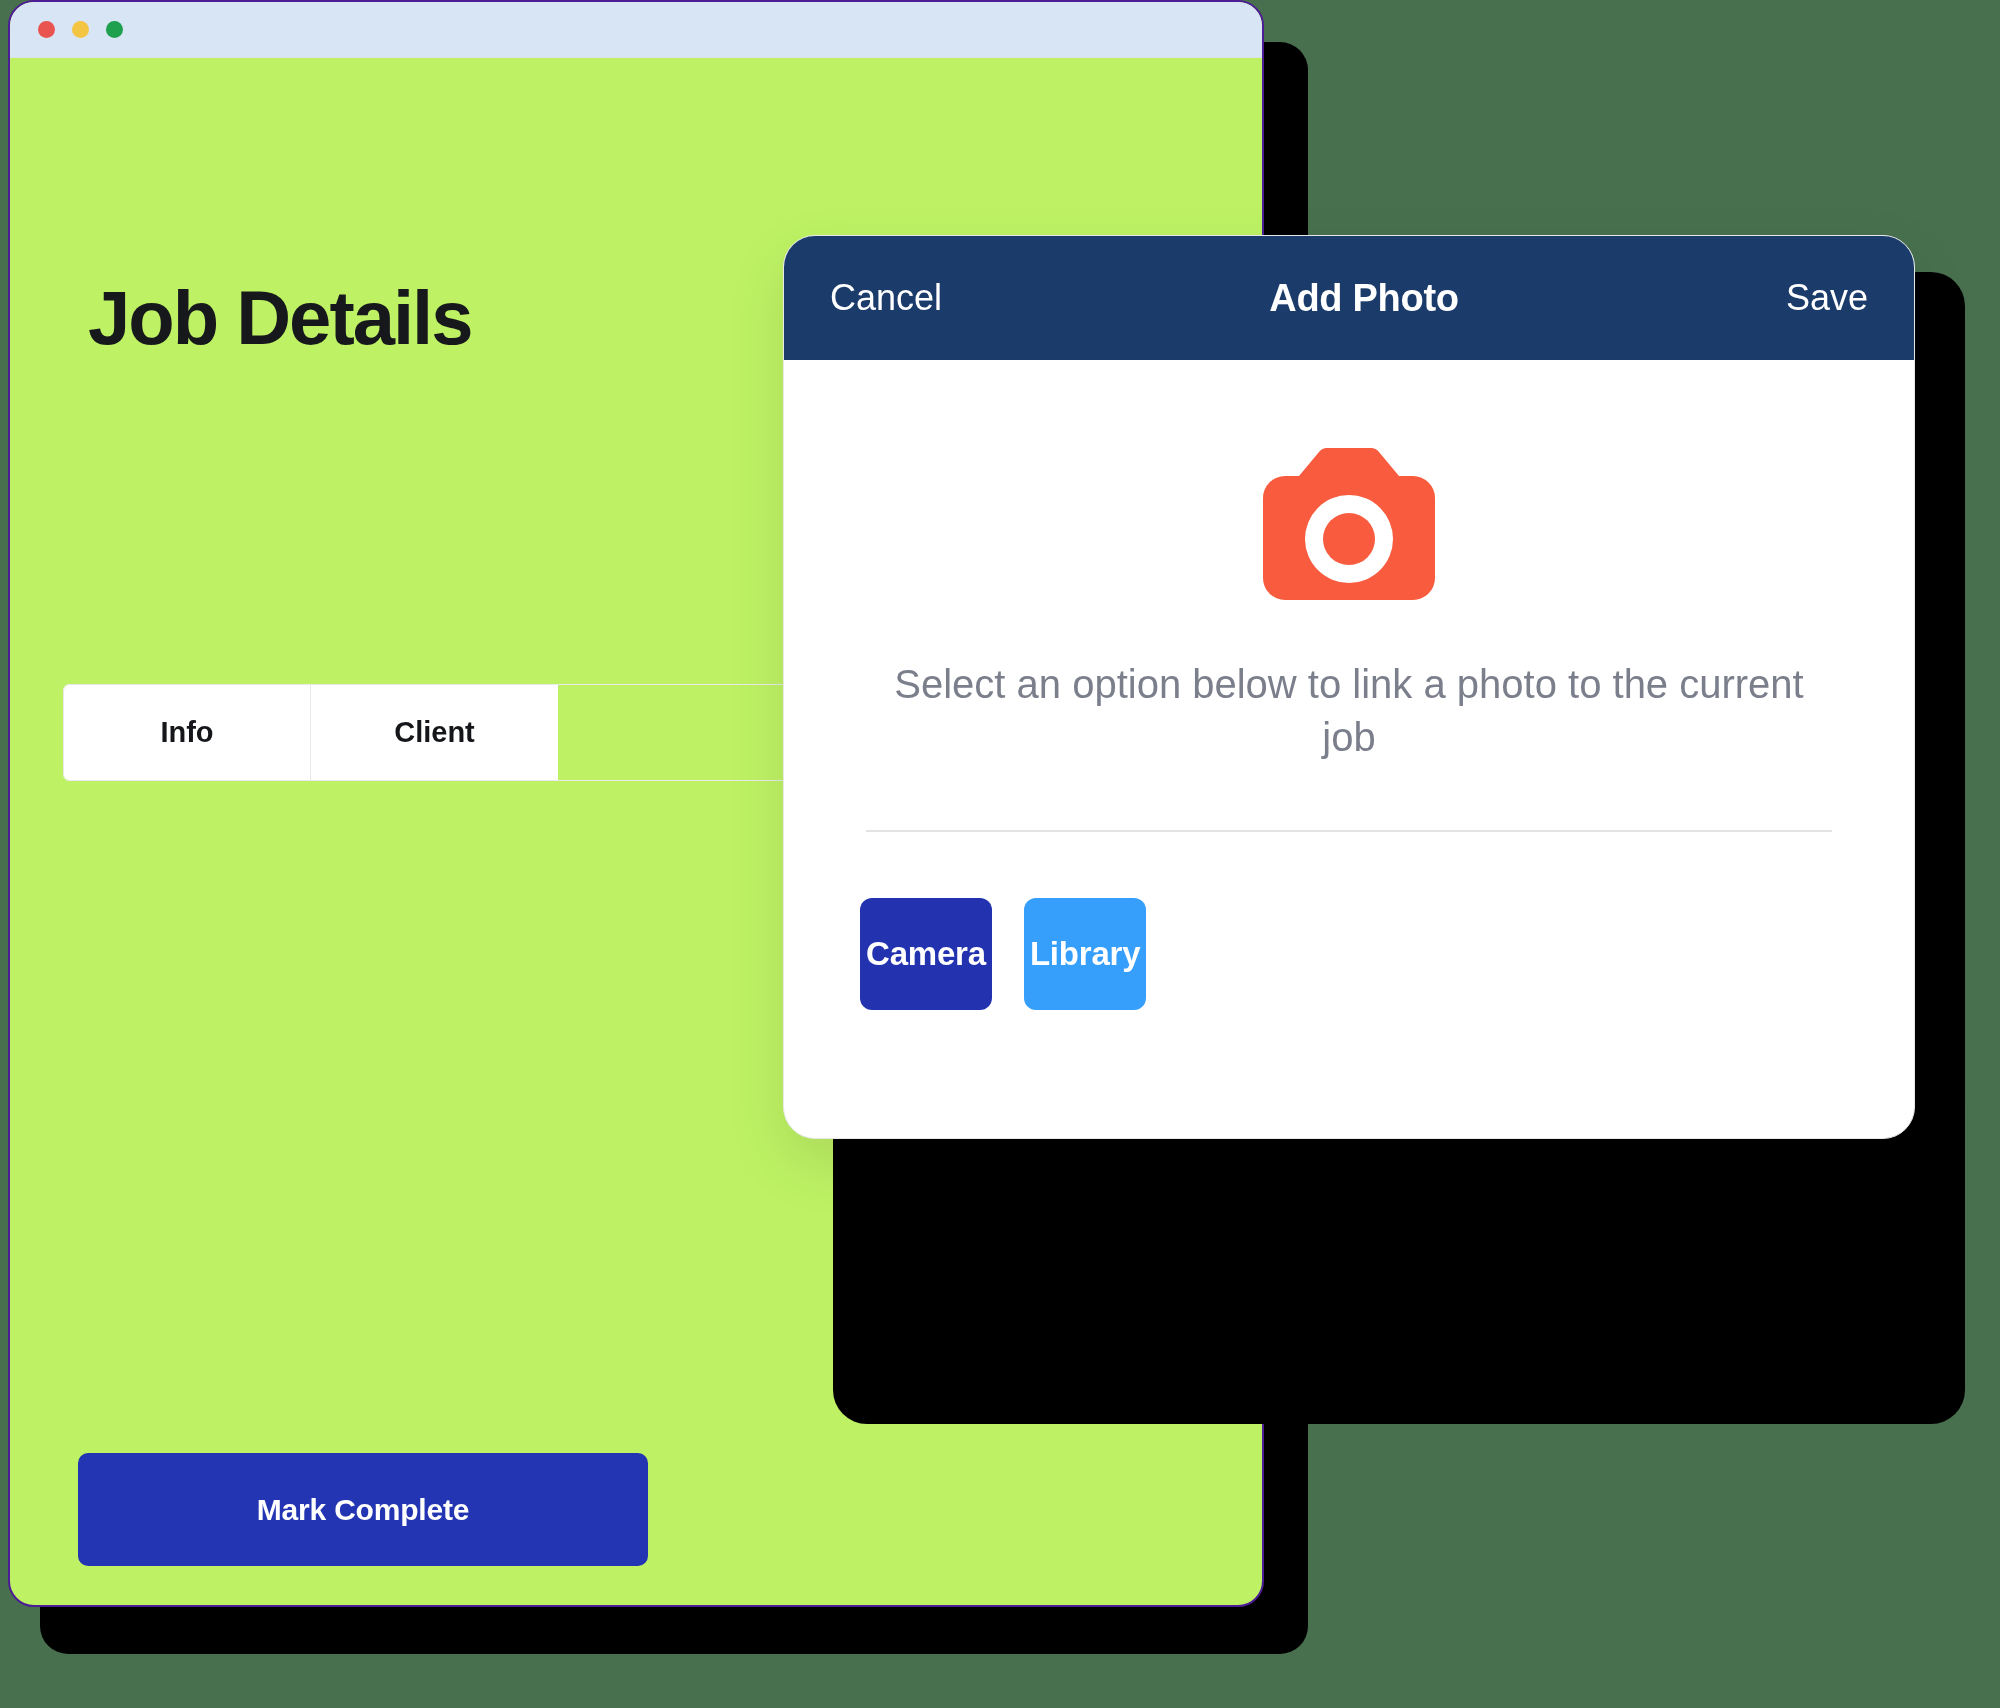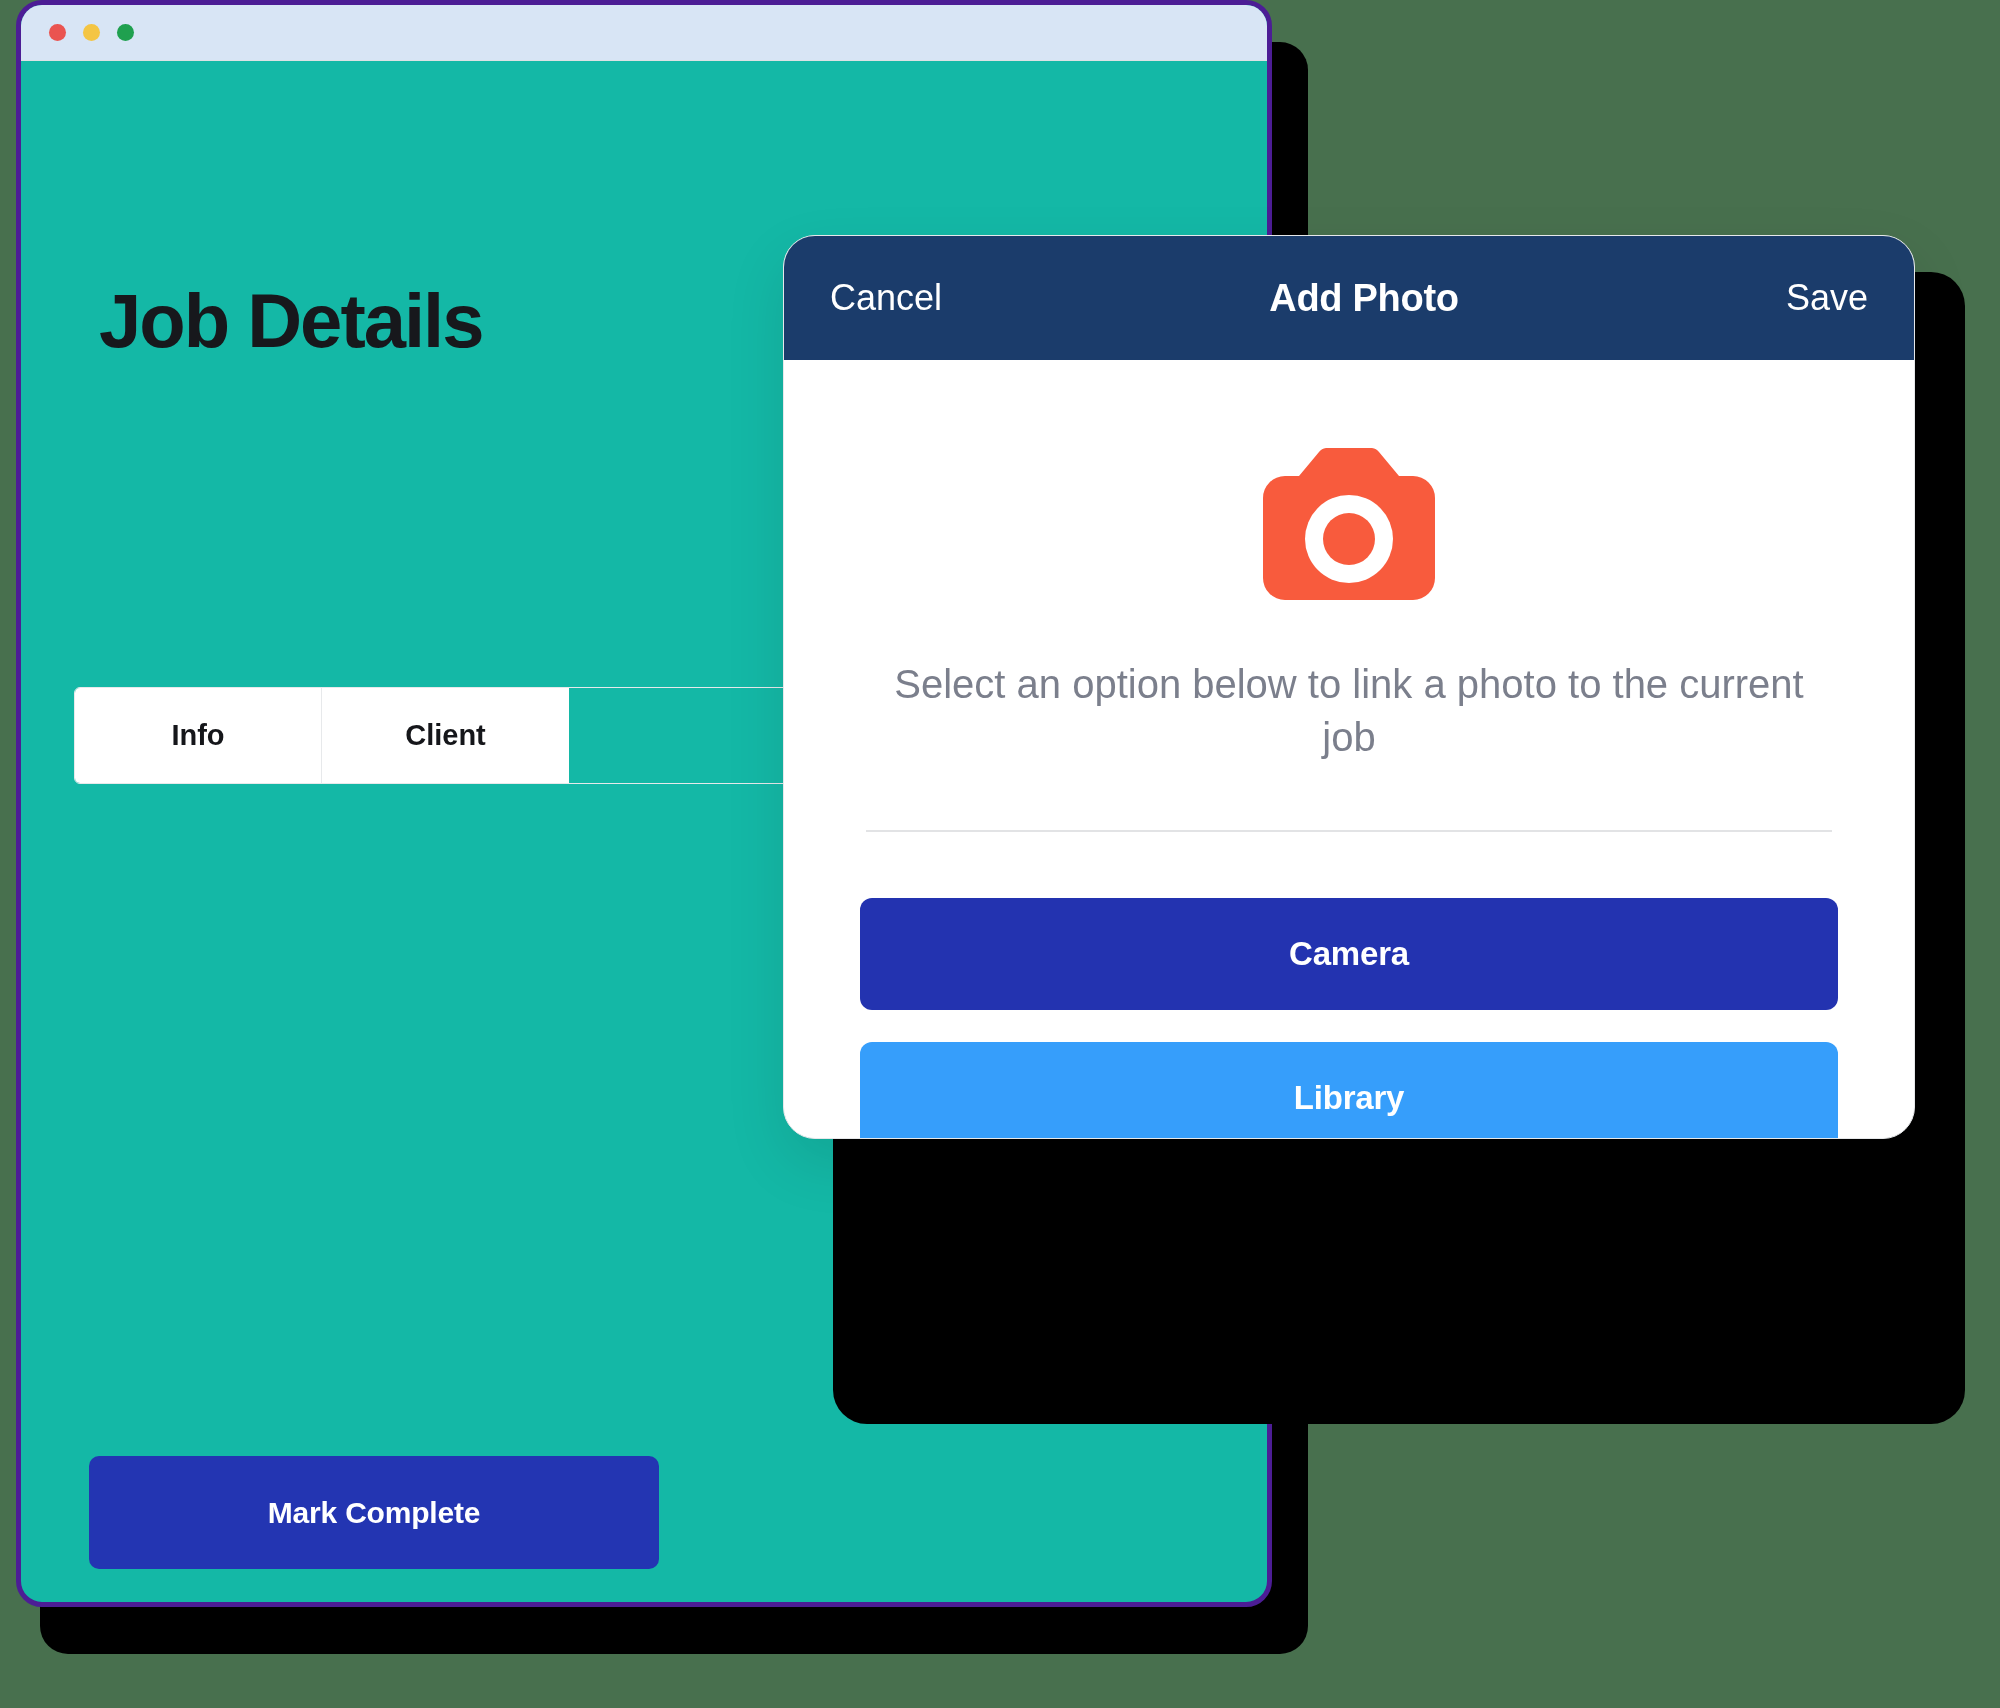--- a/index.html
+++ b/index.html
@@ -37,27 +37,27 @@
     left: 833px;
     top: 272px;
     width: 1132px;
     height: 1152px;
     border-radius: 34px;
   }
 
   
   .browser {
     position: absolute;
-    left: 16px;
+    left: 8px;
     top: 0px;
     width: 1256px;
     height: 1607px;
-    background: #14b8a6;
+    background: #bef264;
     border-radius: 26px;
-    border: 5px solid #4c1d95;
+    border: 2px solid #4c1d95;
     box-sizing: border-box;
     overflow: hidden;
   }
   .browser-titlebar {
     height: 56px;
     background: #D8E5F5;
     display: flex;
     align-items: center;
     padding-left: 28px;
     gap: 17px;
@@ -230,21 +230,21 @@
   .modal-divider {
     margin: 66px 6px 0;
     height: 2px;
     background: #E2E3E5;
     border: none;
   }
 
   .modal-actions {
     margin-top: 66px;
     display: flex;
-    flex-direction: column;
+    flex-direction: row;
     gap: 32px;
   }
   .modal-btn {
     height: 112px;
     border: none;
     border-radius: 12px;
     color: #FFFFFF;
     font-family: "Liberation Sans", sans-serif;
     font-size: 33px;
     font-weight: 700;

